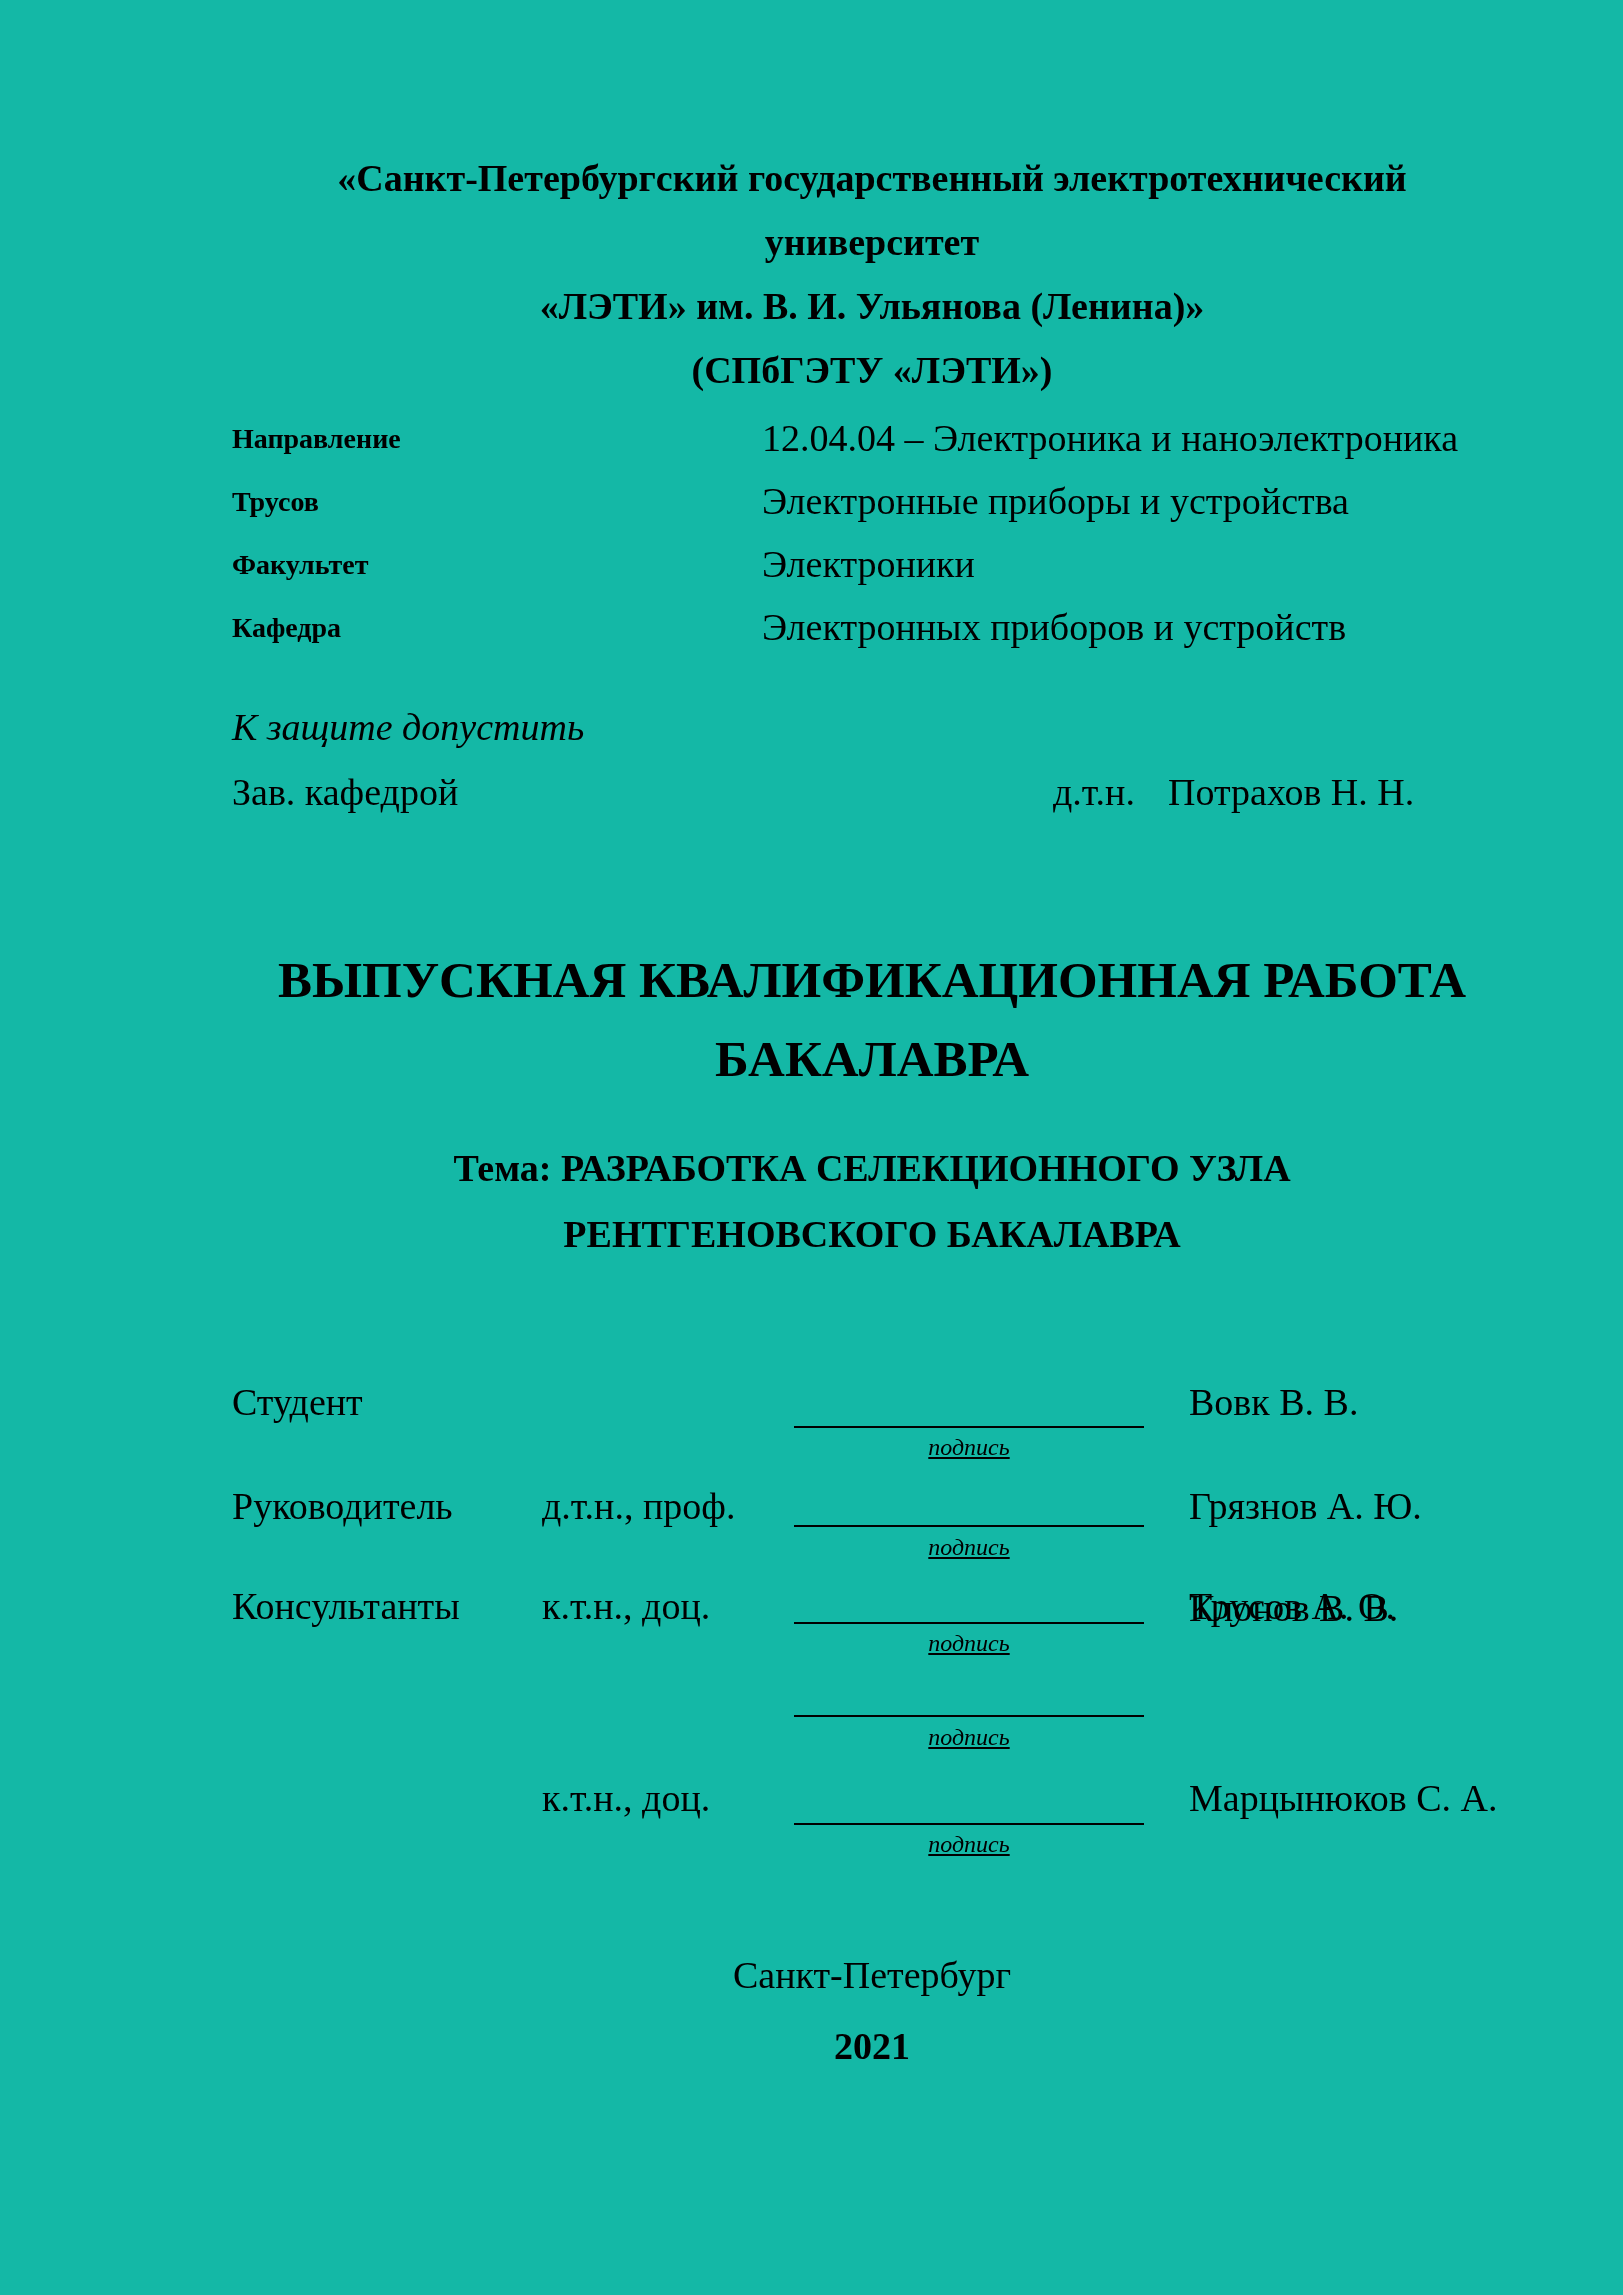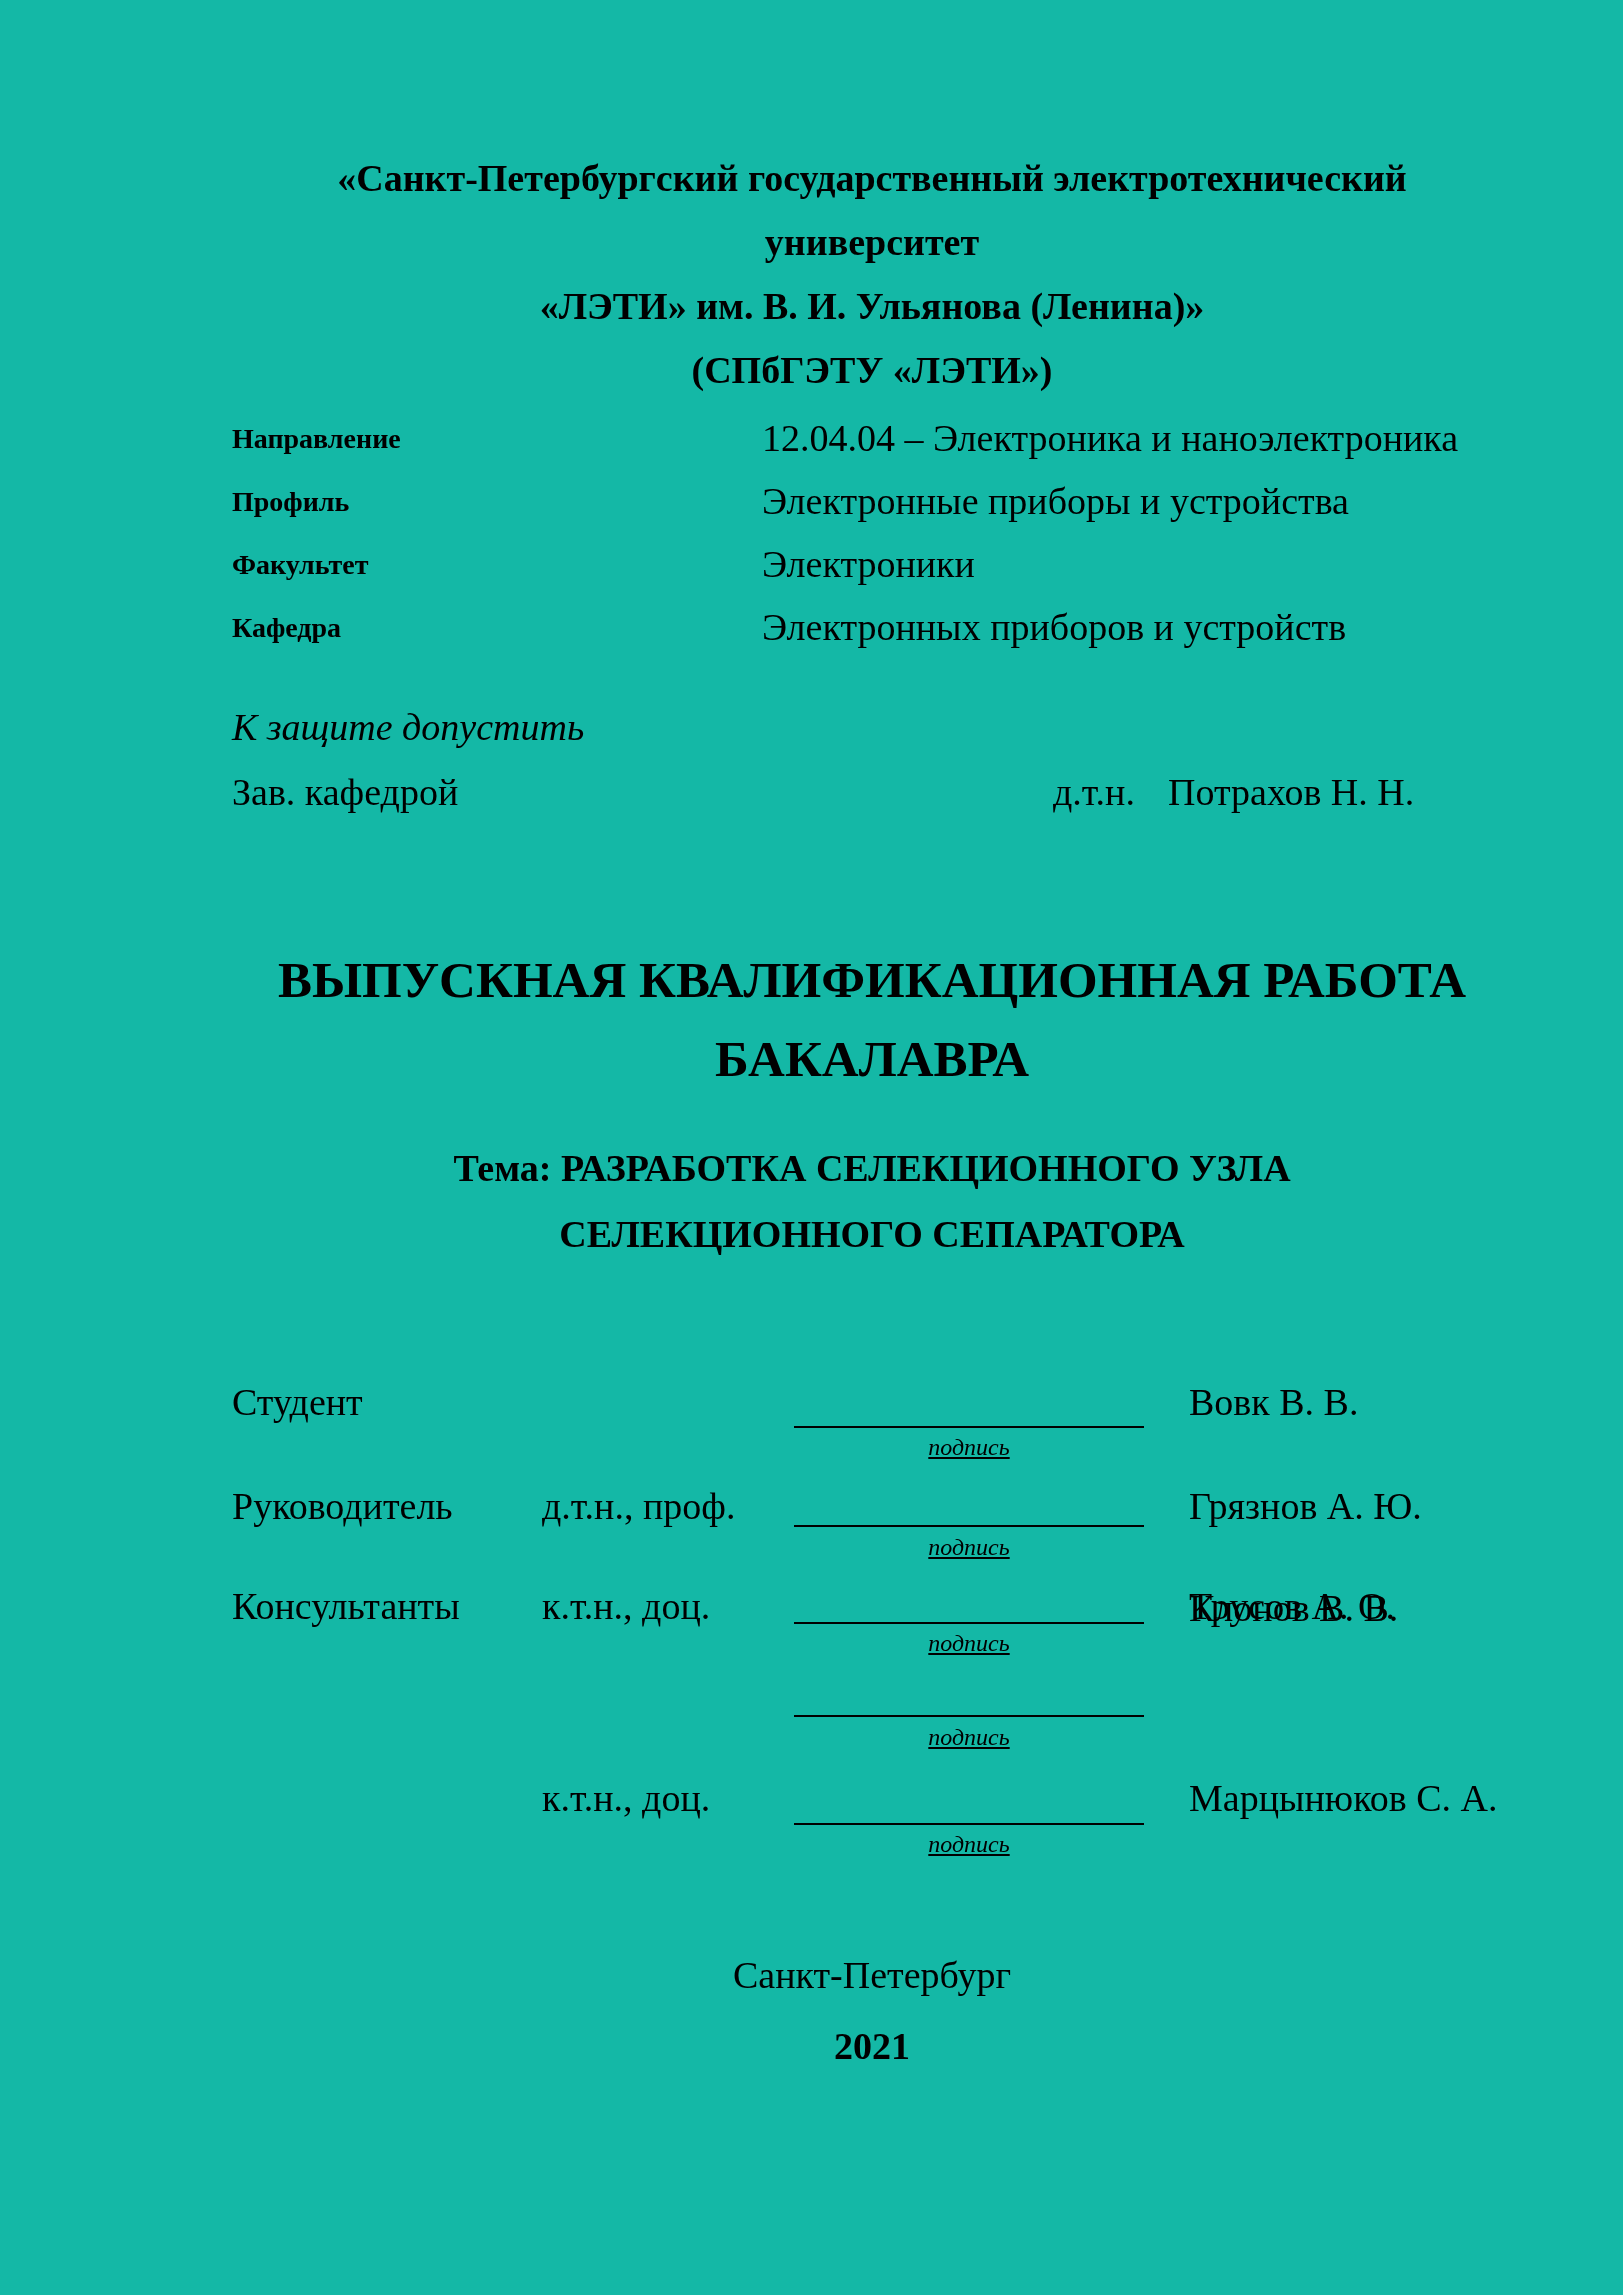--- a/index.html
+++ b/index.html
@@ -69,42 +69,42 @@
 
   <div class="abs header">
     <div>«Санкт-Петербургский государственный электротехнический университет</div>
     <div>«ЛЭТИ» им. В. И. Ульянова (Ленина)»</div>
     <div>(СПбГЭТУ «ЛЭТИ»)</div>
   </div>
 
   <div class="abs info-label info-r1">Направление</div>
   <div class="abs info-value info-r1">12.04.04 – Электроника и наноэлектроника</div>
 
-  <div class="abs info-label info-r2">Профиль</div>
+  <div class="abs info-label info-r2">Трусов</div>
   <div class="abs info-value info-r2">Электронные приборы и устройства</div>
 
   <div class="abs info-label info-r3">Факультет</div>
   <div class="abs info-value info-r3">Электроники</div>
 
   <div class="abs info-label info-r4">Кафедра</div>
   <div class="abs info-value info-r4">Электронных приборов и устройств</div>
 
   <div class="abs admission-note">К защите допустить</div>
   <div class="abs admission-role">Зав. кафедрой</div>
   <div class="abs admission-degree">д.т.н.</div>
   <div class="abs admission-name">Потрахов Н. Н.</div>
 
   <div class="abs thesis-title">
     <div>ВЫПУСКНАЯ КВАЛИФИКАЦИОННАЯ РАБОТА</div>
     <div>БАКАЛАВРА</div>
   </div>
 
   <div class="abs topic">
     <div>Тема: РАЗРАБОТКА СЕЛЕКЦИОННОГО УЗЛА</div>
-    <div>СЕЛЕКЦИОННОГО СЕПАРАТОРА</div>
+    <div>РЕНТГЕНОВСКОГО БАКАЛАВРА</div>
   </div>
 
   <div class="abs sig-role sig-t1">Студент</div>
   <div class="abs sig-line sig-l1"></div>
   <div class="abs sig-caption sig-c1">подпись</div>
   <div class="abs sig-name sig-t1">Вовк В. В.</div>
 
   <div class="abs sig-role sig-t2">Руководитель</div>
   <div class="abs sig-degree sig-t2">д.т.н., проф.</div>
   <div class="abs sig-line sig-l2"></div>

